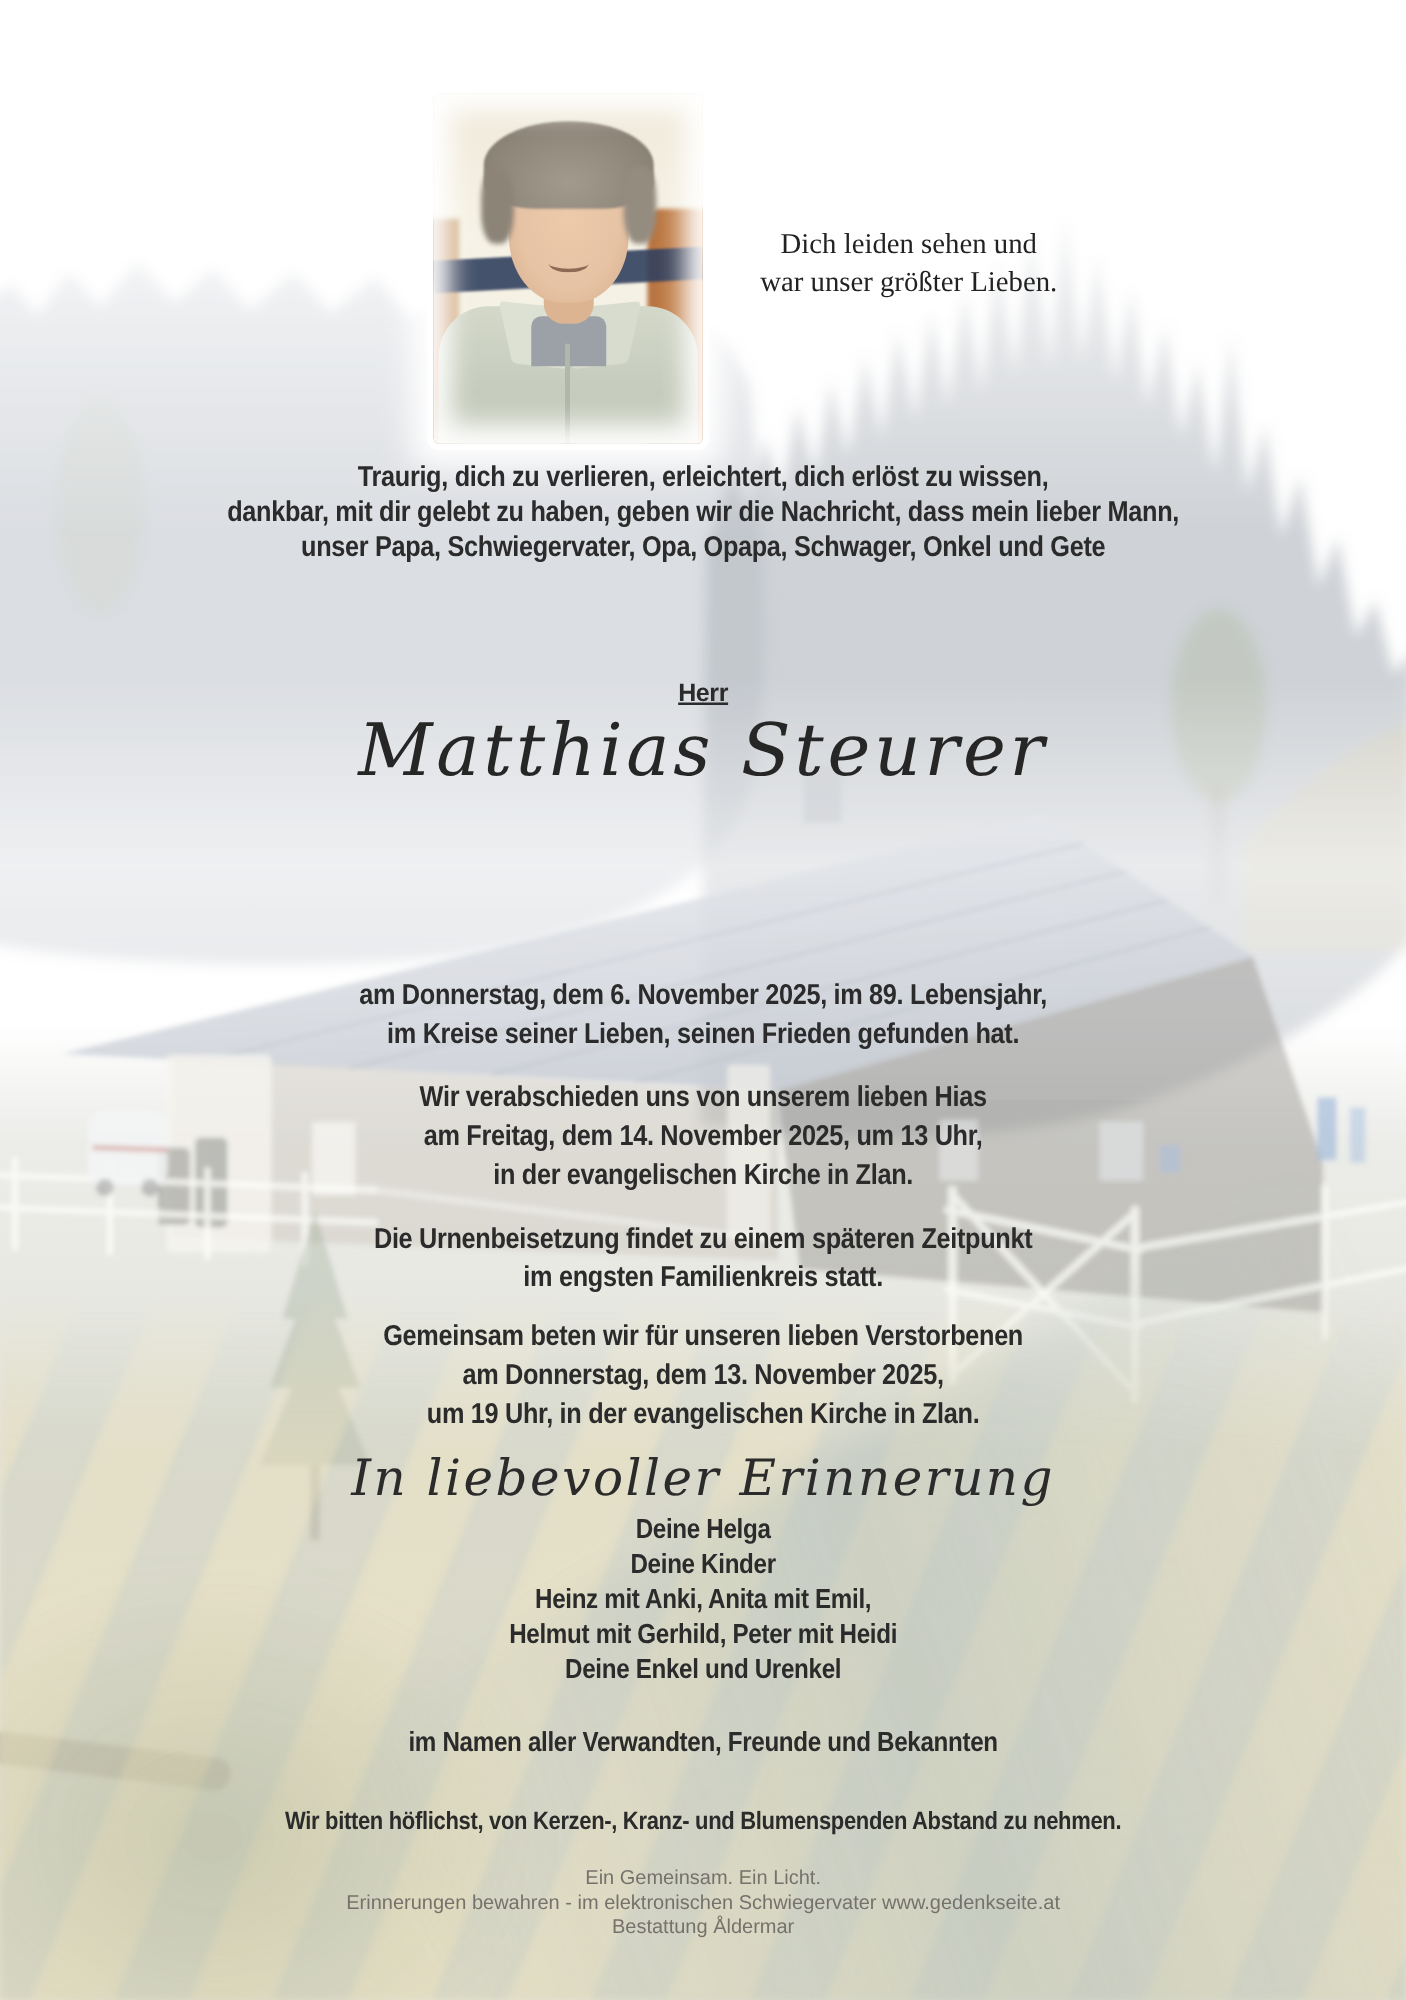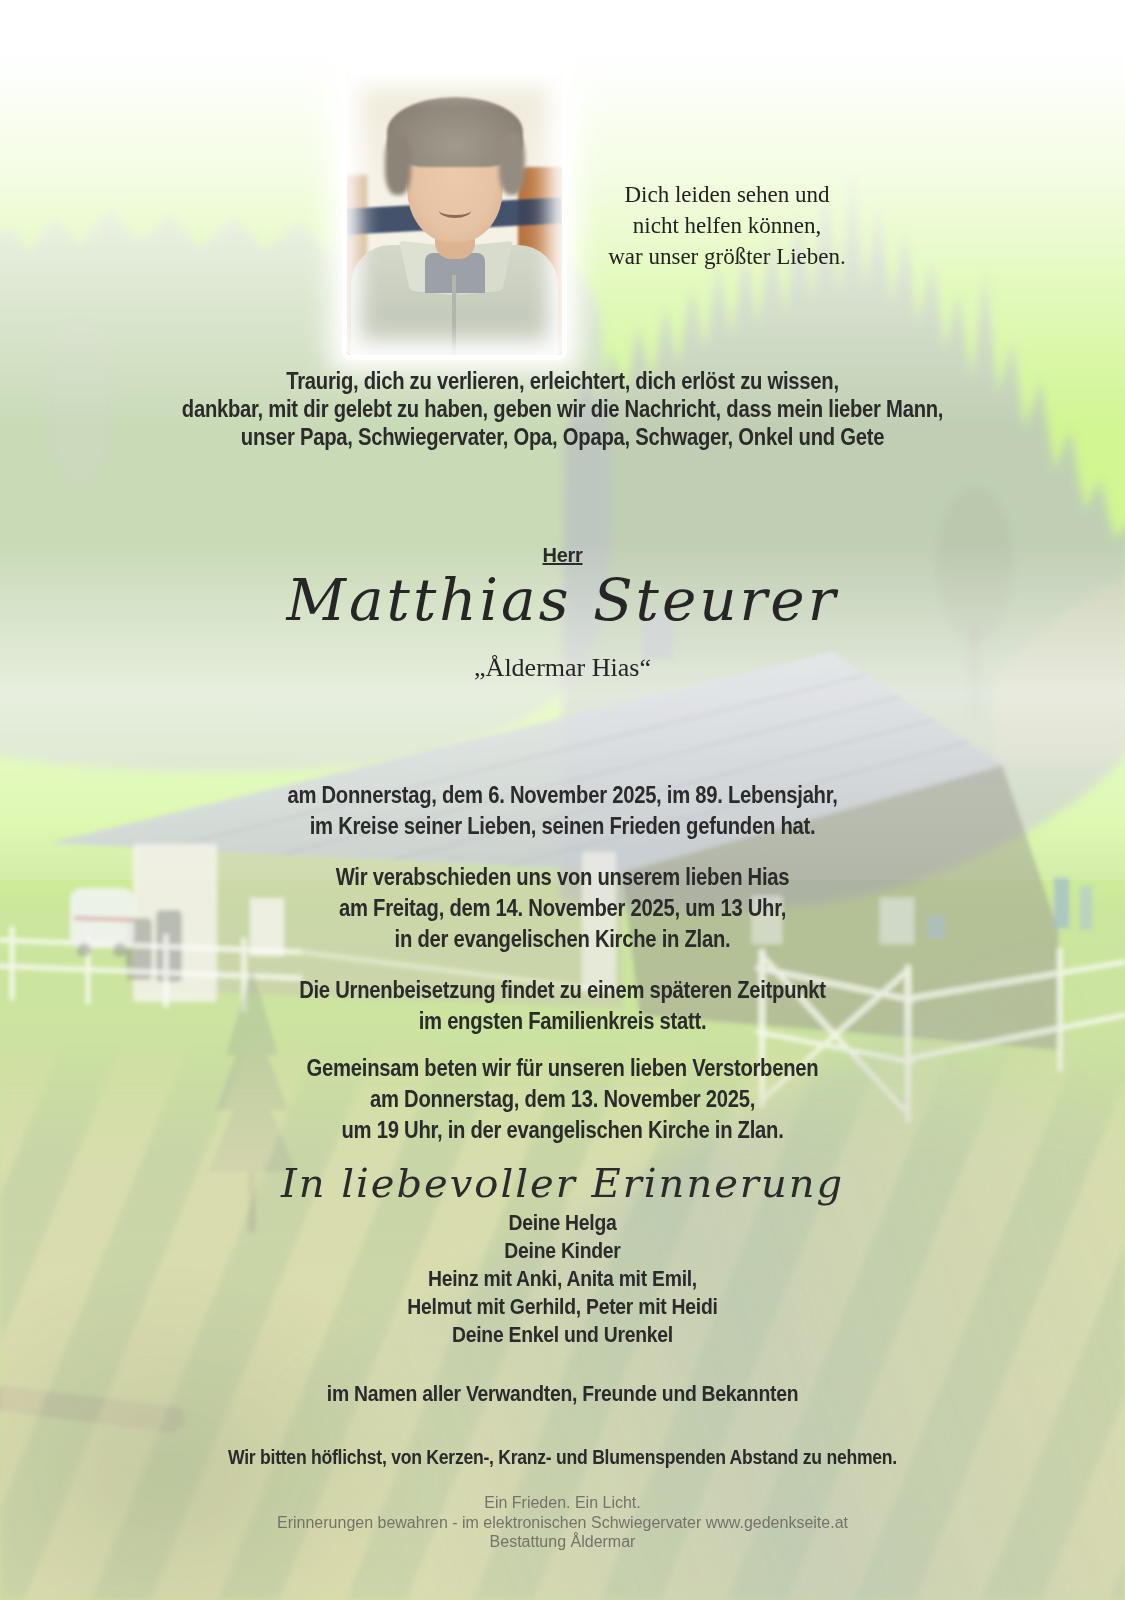--- a/index.html
+++ b/index.html
@@ -1,16 +1,16 @@
 <!DOCTYPE html>
 <html><head>
 <meta charset="utf-8">
 <style>
   html,body{margin:0;padding:0;background:#e8e8e8;}
-  .page{position:relative;width:1125px;height:1600px;margin:0 auto;background:#bef264;overflow:hidden;
+  .page{position:relative;width:1125px;height:1600px;margin:0 auto;background:#ffffff;overflow:hidden;
         font-family:"Liberation Sans",sans-serif;}
   .bg,.bg *{pointer-events:none;}
   .bg{position:absolute;inset:0;}
   .layer{position:absolute;}
   .fog-top{left:0;top:0;width:1125px;height:430px;
     background:linear-gradient(180deg,#fff 0%,#fff 12%,rgba(255,255,255,.78) 38%,rgba(255,255,255,.38) 68%,rgba(255,255,255,0) 100%);}
   .fog-mid{left:0;top:540px;width:1125px;height:340px;
     background:linear-gradient(180deg,rgba(255,255,255,0) 0%,rgba(255,255,255,.55) 45%,rgba(255,255,255,.18) 100%);}
   .meadow{left:0;top:820px;width:1125px;height:780px;
     background:linear-gradient(180deg,rgba(163,168,150,0) 0%,rgba(163,168,150,.30) 12%,rgba(174,176,150,.45) 38%,rgba(193,186,147,.52) 66%,rgba(201,192,147,.58) 100%);}
@@ -171,33 +171,31 @@
     <div class="ph p-face"></div>
     <div class="ph p-hair"></div>
     <div class="ph p-hair-l"></div>
     <div class="ph p-hair-r"></div>
     <div class="ph p-smile"></div>
     <div class="ph p-vign"></div>
   </div>
 
   <div class="t quote serif">
     <div>Dich leiden sehen und</div>
-    <div>nicht helfen können,</div>
     <div>war unser größter Lieben.</div>
   </div>
 
   <div class="t intro sansb cond">
     <div>Traurig, dich zu verlieren, erleichtert, dich erlöst zu wissen,</div>
     <div>dankbar, mit dir gelebt zu haben, geben wir die Nachricht, dass mein lieber Mann,</div>
     <div>unser Papa, Schwiegervater, Opa, Opapa, Schwager, Onkel und Gete</div>
   </div>
 
   <div class="t herr sansb">Herr</div>
   <div class="t name script">Matthias Steurer</div>
-  <div class="t nick serif">„Åldermar Hias“</div>
 
   <div class="t blkA sansb cond">
     <div>am Donnerstag, dem 6. November 2025, im 89. Lebensjahr,</div>
     <div>im Kreise seiner Lieben, seinen Frieden gefunden hat.</div>
   </div>
 
   <div class="t blkB sansb cond">
     <div>Wir verabschieden uns von unserem lieben Hias</div>
     <div>am Freitag, dem 14. November 2025, um 13 Uhr,</div>
     <div>in der evangelischen Kirche in Zlan.</div>
@@ -222,18 +220,18 @@
     <div>Heinz mit Anki, Anita mit Emil,</div>
     <div>Helmut mit Gerhild, Peter mit Heidi</div>
     <div>Deine Enkel und Urenkel</div>
   </div>
 
   <div class="t behalf sansb cond">im Namen aller Verwandten, Freunde und Bekannten</div>
 
   <div class="t notice sansb cond">Wir bitten höflichst, von Kerzen-, Kranz- und Blumenspenden Abstand zu nehmen.</div>
 
   <div class="t footer">
-    <div>Ein Frieden. Ein Licht.</div>
+    <div>Ein Gemeinsam. Ein Licht.</div>
     <div>Erinnerungen bewahren - im elektronischen Schwiegervater www.gedenkseite.at</div>
     <div>Bestattung Åldermar</div>
   </div>
 
 </div>
 
 </body></html>

